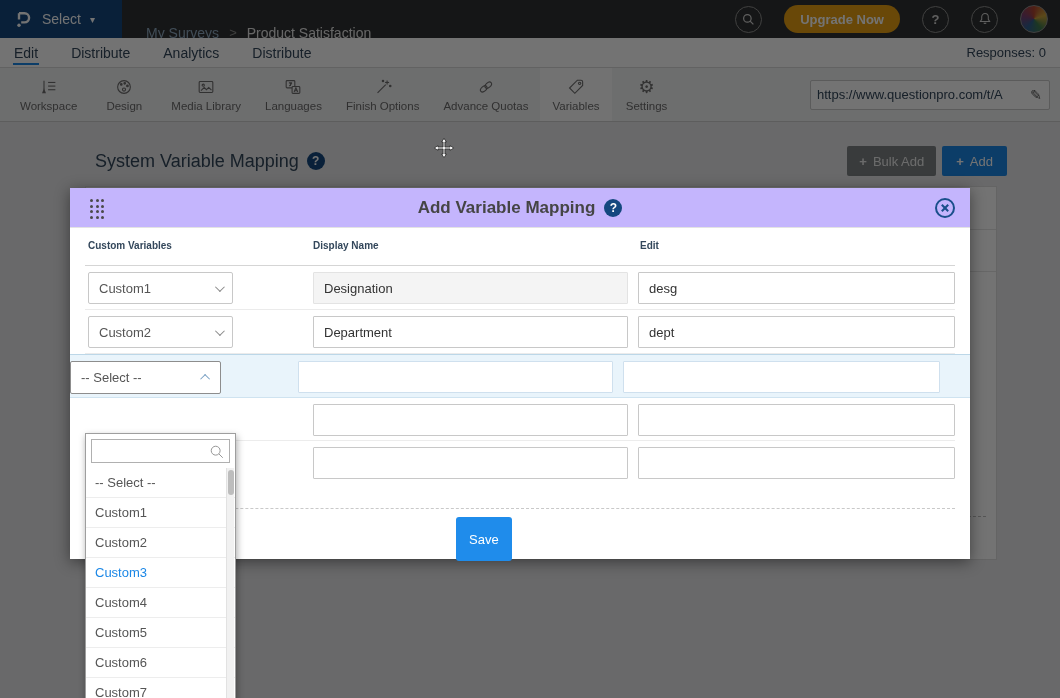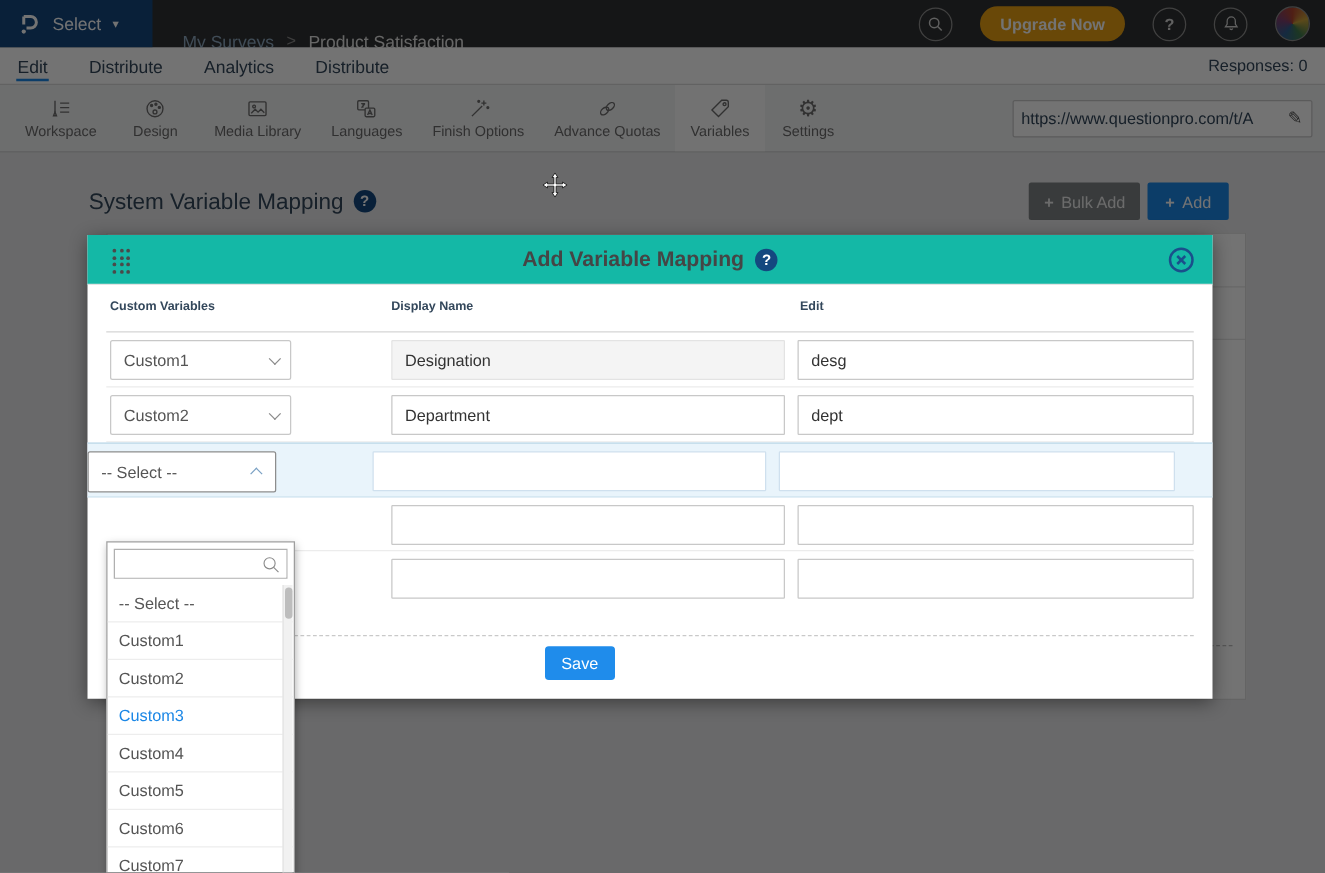--- a/index.html
+++ b/index.html
@@ -32,37 +32,37 @@
   .titem.active { background:#fcfcfc; }
   .titem .ico { height:20px; display:flex; align-items:center; justify-content:center; color:#6d6d6d; font-size:18px; line-height:20px; }
   .titem .lbl { font-size:11.5px; color:#6c6c6c; white-space:nowrap; }
   .tool-right { margin-left:auto; margin-right:10px; display:flex; align-items:center; gap:8px; }
   .urlbox { width:240px; height:30px; background:#fff; border:1px solid #c9c9c9; border-radius:2px; display:flex; align-items:center; }
   .urlbox input { flex:1; min-width:0; border:none; outline:none; font-size:13px; color:#33475b; padding:0 6px; font-family:inherit; background:transparent; }
   .urlbox .pencil { color:#555; font-size:14px; padding:0 7px; border-left:0; }
   .preview { height:32px; background:#1b87e6; color:#fff; border:none; border-radius:2px; font-size:13.5px; display:flex; align-items:center; gap:7px; padding:0 13px; }
 
   
-  .page-head { position:absolute; top:140px; left:71px; width:912px; height:42px; display:flex; align-items:center;justify-content:flex-end; }
+  .page-head { position:absolute; top:140px; left:95px; width:912px; height:42px; display:flex; align-items:center;justify-content:flex-end; }
   .page-title { font-size:18px; color:#33475b; }
   .qbadge { display:inline-flex; width:18px; height:18px; border-radius:50%; background:#14487f; color:#fff; font-size:12px; font-weight:bold; align-items:center; justify-content:center; margin-left:8px; }
   .ph-buttons { margin-left:auto; display:flex; gap:6px; }
   .btn-bulk { height:30px; background:#7f8486; color:#eee; border:none; border-radius:2px; font-size:13px; padding:0 12px; display:flex; align-items:center; gap:6px; }
   .btn-add { height:30px; background:#1b87e6; color:#fff; border:none; border-radius:2px; font-size:13px; padding:0 14px; display:flex; align-items:center; gap:6px; }
   .page-card { position:absolute; top:186px; left:85px; width:912px; height:374px; background:#fff; border:1px solid #ddd; }
   .card-line { position:absolute; left:0; width:100%; border-top:1px solid #e4e4e4; }
   .card-dash { position:absolute; left:10px; right:10px; top:329px; border-top:1px dashed #bdbdbd; }
 
   
   .overlay { position:absolute; inset:0; background:rgba(0,0,0,0.55); z-index:40; }
   .cursor { position:absolute; left:433px; top:137px; z-index:90; }
 
   
   .modal { position:absolute; left:70px; top:188px; width:900px; height:371px; background:#fff; z-index:50; box-shadow:0 3px 14px rgba(0,0,0,0.45); }
-  .m-head { position:relative; height:40px; background:#14b8a6; border-bottom:1px solid #e3e3e3; display:flex; align-items:center; }
+  .m-head { position:relative; height:40px; background:#c4b5fd; border-bottom:1px solid #e3e3e3; display:flex; align-items:center; }
   .drag { position:absolute; left:20px; top:11px; display:grid; grid-template-columns:repeat(3,3px); grid-auto-rows:3px; gap:2.5px; cursor:move; }
   .drag i { width:3px; height:3px; border-radius:50%; background:#4a4a4a; }
   .m-title-wrap { position:absolute; left:0; right:0; display:flex; align-items:center; justify-content:center; gap:9px; }
   .m-title { font-size:17px; font-weight:bold; color:#454545; }
   .m-close { position:absolute; right:14px; top:9px; width:22px; height:22px; cursor:pointer; }
   .m-body { position:relative; height:331px; padding:0 15px; }
 
   .colhead { position:relative; height:38px; border-bottom:1px solid #d5d5d5; }
   .colhead span { position:absolute; top:12px; font-size:10px; font-weight:bold; color:#33475b; }
   .ch1 { left:3px; } .ch2 { left:228px; } .ch3 { left:555px; }
@@ -74,21 +74,21 @@
   .sel .chev { margin-left:auto; width:7px; height:7px; border-right:1.5px solid #8a8a8a; border-bottom:1.5px solid #8a8a8a; transform:rotate(45deg) translateY(-2px); }
   .sel.open { left:0; width:151px; height:33px; border:1px solid #8d8d8d; }
   .sel.open .chev { border-color:#7aa1c4; transform:rotate(-135deg) translateY(-2px); }
   .inp { position:absolute; top:6px; height:32px; border:1px solid #c8c8c8; border-radius:1px; font-size:13px; color:#333; padding:0 10px; font-family:inherit; outline:none; background:#fff; }
   .inp.display { left:228px; width:315px; }
   .inp.code { left:553px; width:317px; }
   .inp.ro { background:#f4f4f4; border-color:#e3e3e3; }
   .inp.blue { border-color:#cfe0ee; }
 
   .m-footer { position:relative; height:51px; border-top:1px dashed #c9c9c9; margin-top:24px; }
-  .save { position:absolute; left:351px; top:8px; height:27px; background:#1f8ceb; color:#fff; border:none; border-radius:3px; font-size:13px; padding:0 13px; }
+  .save { position:absolute; left:371px; top:8px; height:44px; background:#1f8ceb; color:#fff; border:none; border-radius:3px; font-size:13px; padding:0 13px; }
 
   
   .ddpanel { position:absolute; left:15px; top:205px; width:151px; height:285px; background:#fff; border:1px solid #9e9e9e; box-shadow:1px 3px 7px rgba(0,0,0,0.35); z-index:60; }
   .ddsearch { position:relative; margin:5px; height:24px; border:1px solid #b0b0b0; }
   .ddsearch input { width:100%; height:100%; border:none; outline:none; padding:0 22px 0 6px; font-size:13px; font-family:inherit; }
   .ddsearch svg { position:absolute; right:4px; top:4px; }
   .ddlist { position:absolute; top:34px; left:0; right:0; bottom:0; overflow:hidden; }
   .dditem { height:30px; line-height:29px; font-size:13px; color:#555; padding-left:9px; border-bottom:1px solid #ededed; cursor:pointer; }
   .dditem.hlopt { color:#1b87e6; }
   .ddscroll { position:absolute; top:34px; right:1px; bottom:1px; width:8px; background:#f1f1f1; border-left:1px solid #e2e2e2; z-index:61; }

